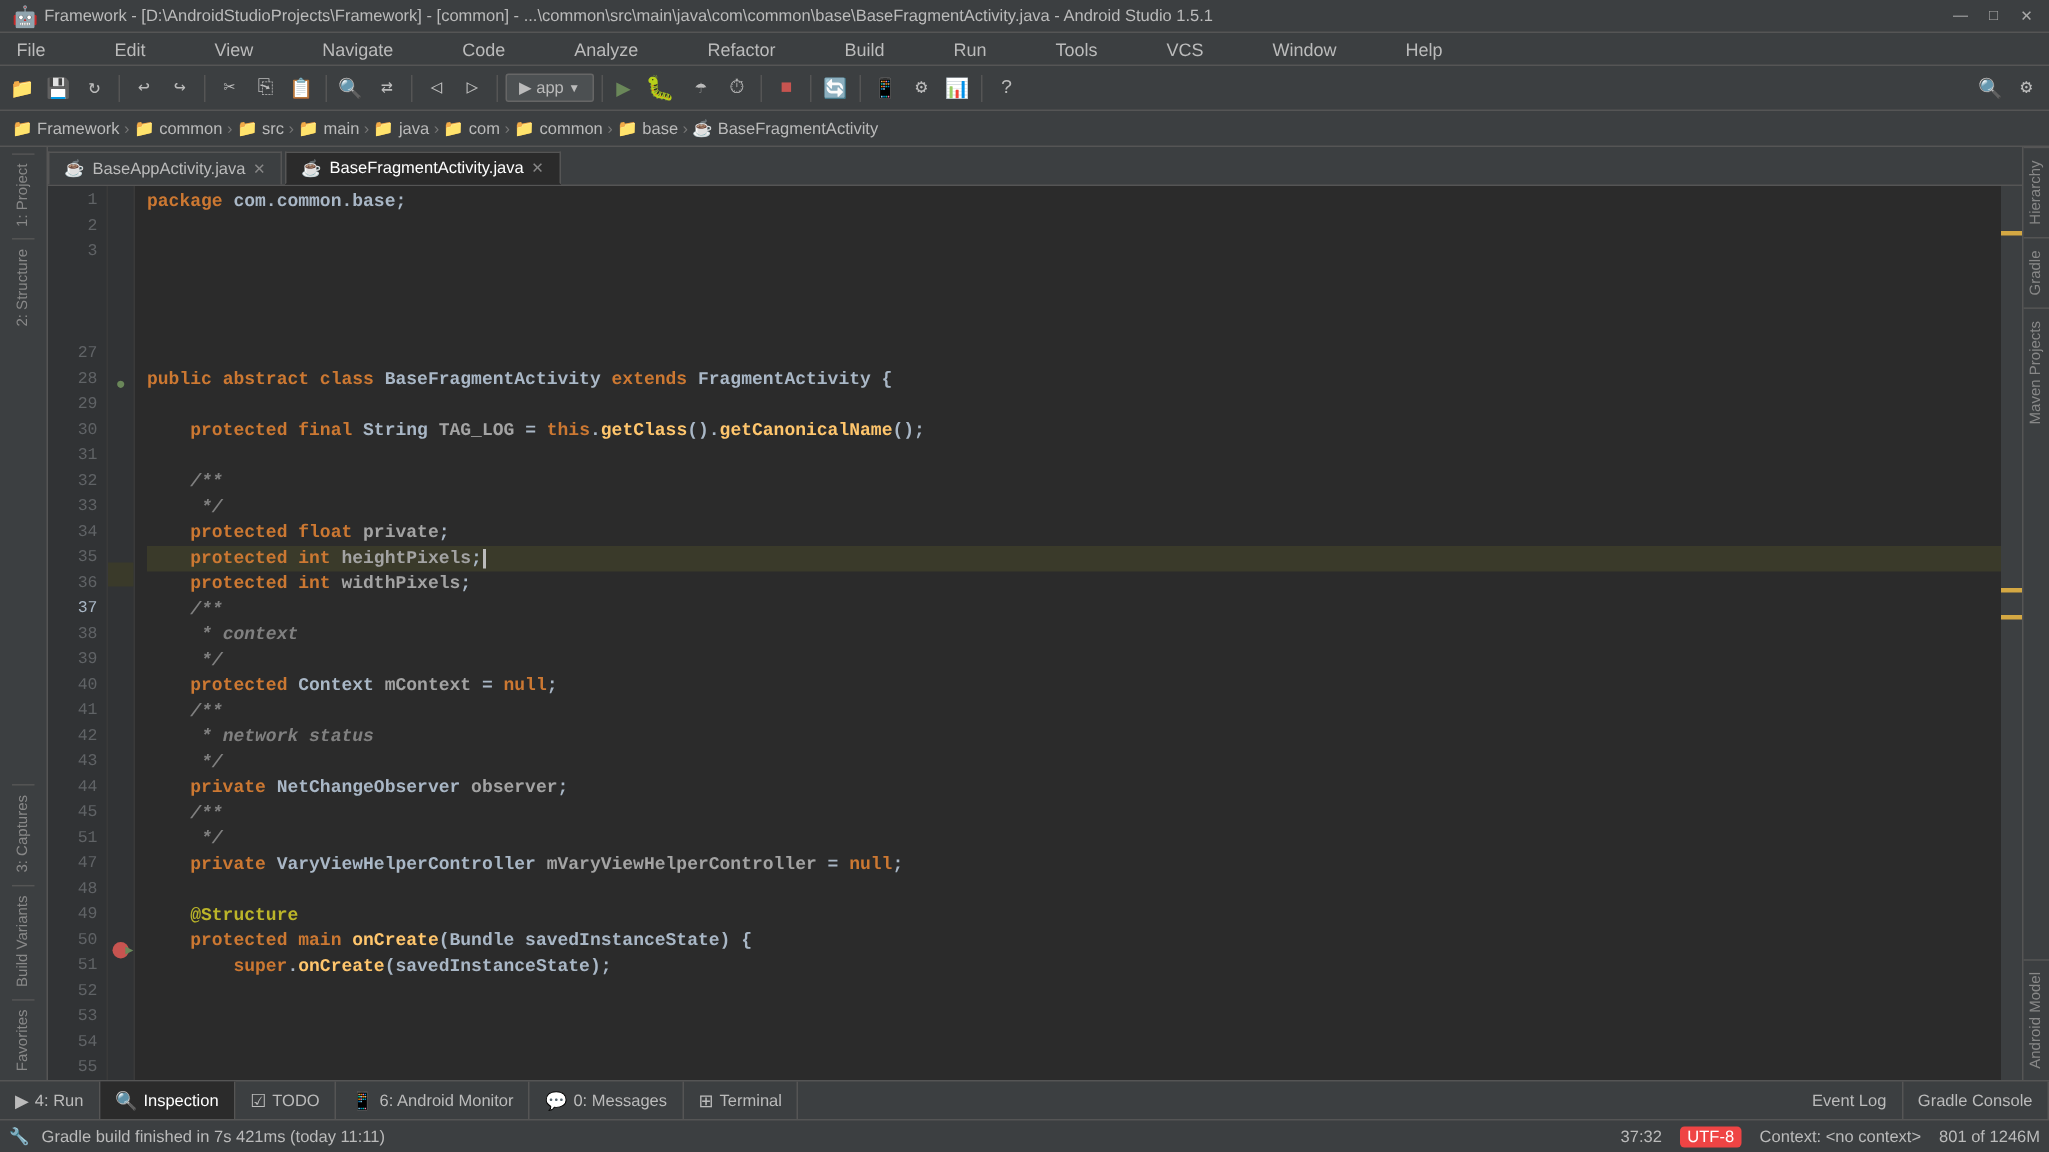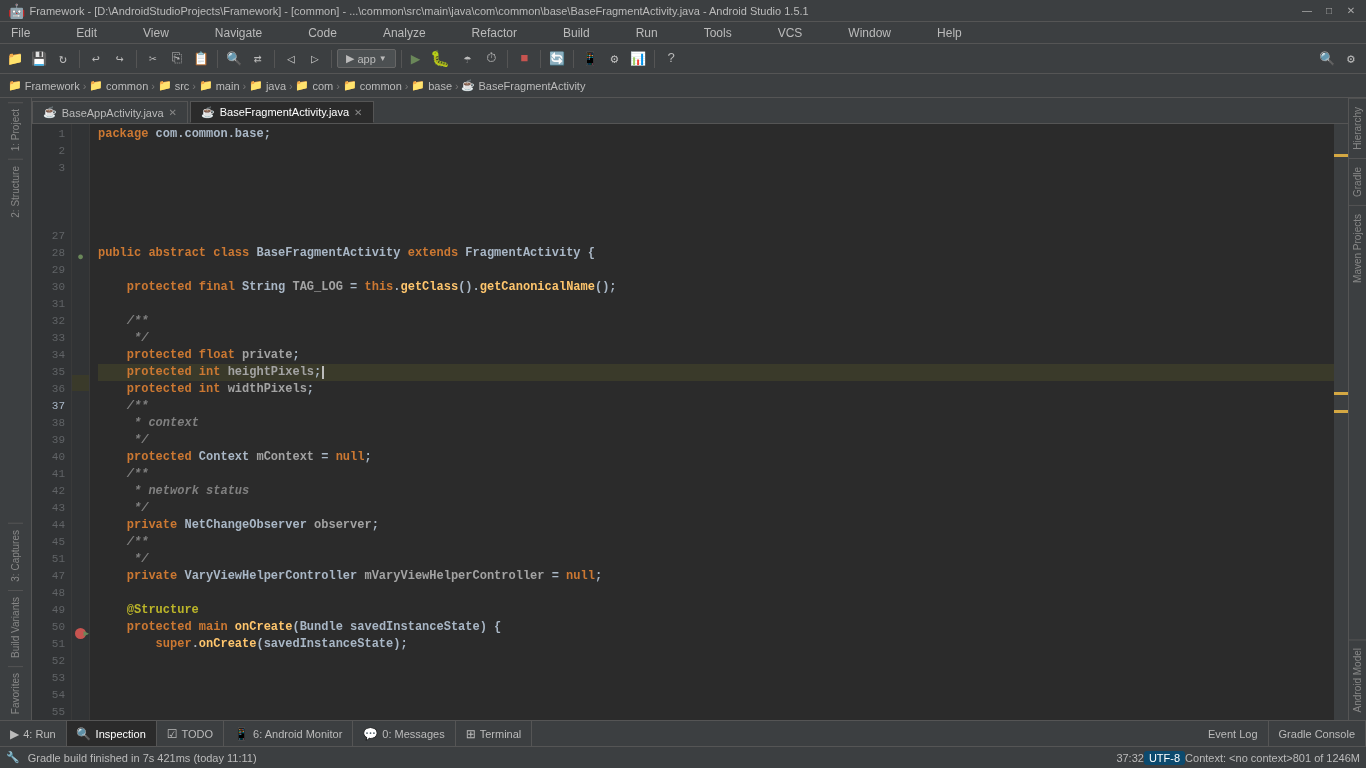--- a/index.html
+++ b/index.html
@@ -259,21 +259,21 @@
       align-items: center;
       height: 22px;
       padding: 0 6px;
       border-top: 1px solid #555;
       font-family: Arial, sans-serif;
       font-size: 11px;
       color: #bbbbbb;
       justify-content: space-between;
     }
     .status-left { display: flex; align-items: center; gap: 8px; }
-    .status-right { display: flex; align-items: center; }
+    .status-right { display: flex; align-items: center; gap: 12px; }
 
     
     #bottom-toolbar {
       background: #3c3f41;
       display: flex;
       align-items: center;
       height: 26px;
       border-top: 1px solid #555;
       font-family: Arial, sans-serif;
       font-size: 11px;
@@ -712,17 +712,17 @@
 </div>
 
 <div id="status-bar">
   <div class="status-left">
 
     <span style="color:#6a8759;font-size:11px;">🔧</span>
     <span>Gradle build finished in 7s 421ms (today 11:11)</span>
   </div>
   <div class="status-right">
     <span>37:32</span>
-    <span style="background:#0c4a6e;color:#fff;padding:1px 5px;border-radius:3px;font-size:11px;">UTF-8</span>
+    <span style="background:#ef4444;color:#fff;padding:1px 5px;border-radius:3px;font-size:11px;">UTF-8</span>
     <span>Context: &lt;no context&gt;</span>
     <span>801 of 1246M</span>
   </div>
 </div>
 
 </body></html>

